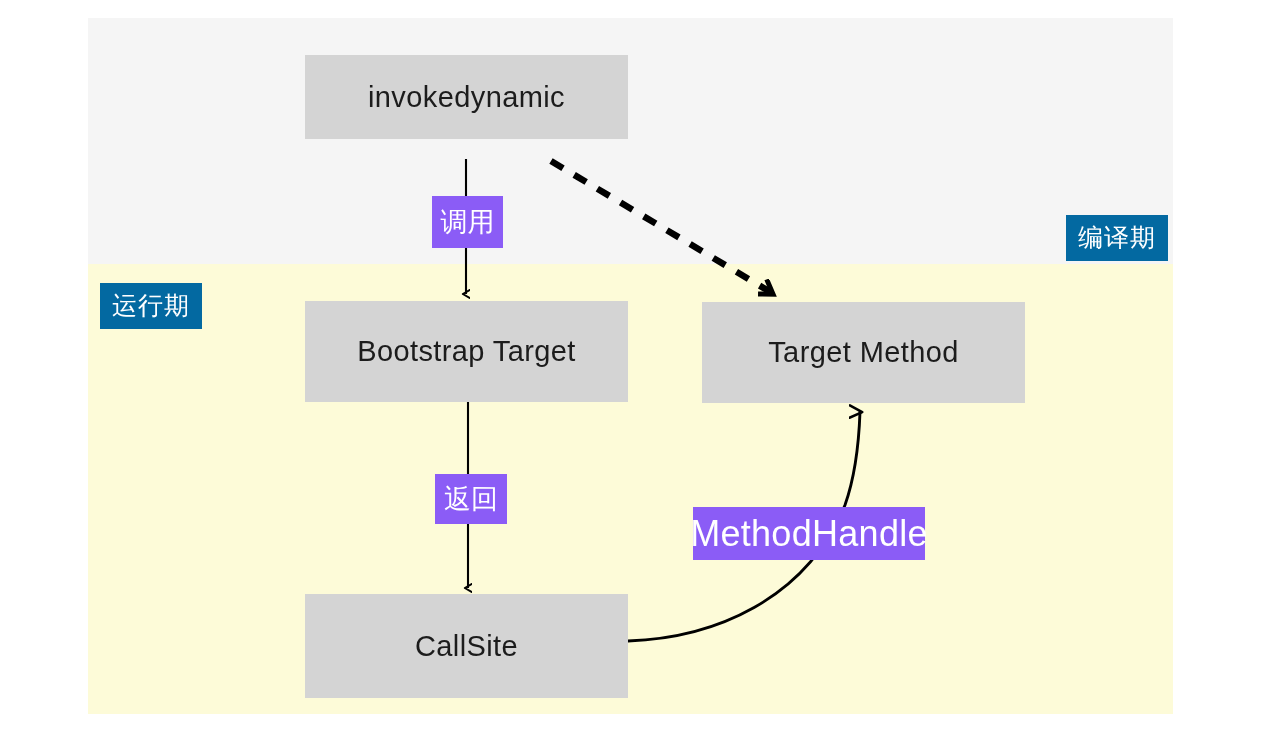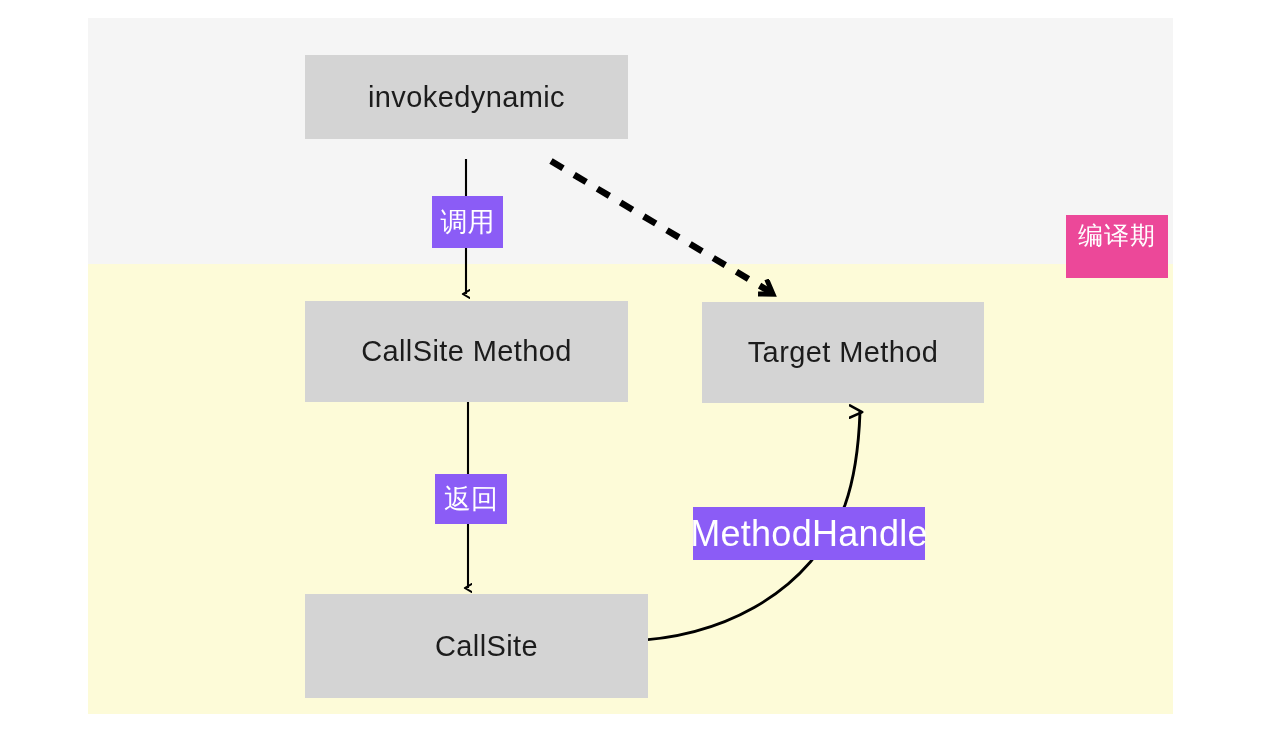--- a/index.html
+++ b/index.html
@@ -29,50 +29,50 @@
     background: #f5f5f5;
   }
   #region-runtime {
     top: 264px;
     height: 450px;
     background: #fdfbd8;
   }
   
   .phase-badge {
     position: absolute;
-    background: #ec4899;
+    background: #0369a1;
     color: #ffffff;
     font-size: 25px;
     line-height: 1;
     font-weight: 500;
-    padding: 10px 12px 28px 12px;
+    padding: 10px 12px 11px 12px;
     letter-spacing: 1px;
     white-space: nowrap;
-    font-family: Liberation Mono, monospace;
+    font-family: Liberation Sans, sans-serif;
   }
   #badge-compile { left: 1066px; top: 215px; }
   #badge-runtime { left: 100px; top: 283px; }
 
   
   .node {
     position: absolute;
     background: #d4d4d4;
     display: flex;
     align-items: center;
     justify-content: center;
     color: #1c1c1c;
     font-size: 29px;
     letter-spacing: 0.4px;
     font-weight: 300;
     font-family: "Liberation Sans", "DejaVu Sans", sans-serif;
   }
   #node-invokedynamic { left: 305px; top: 55px;  width: 323px; height: 84px; }
   #node-bootstrap     { left: 305px; top: 301px; width: 323px; height: 101px; }
-  #node-target        { left: 702px; top: 302px; width: 282px; height: 101px; }
-  #node-callsite      { left: 305px; top: 594px; width: 323px; height: 104px; padding-left: 20px; }
+  #node-target        { left: 702px; top: 302px; width: 323px; height: 101px; }
+  #node-callsite      { left: 305px; top: 594px; width: 323px; height: 104px; }
 
   
   .edge-label {
     position: absolute;
     background: #8b5cf6;
     color: #ffffff;
     display: flex;
     align-items: center;
     justify-content: center;
     white-space: nowrap;
@@ -130,23 +130,24 @@
     <line x1="466" y1="159" x2="466" y2="294" stroke="#000000" stroke-width="2.1" marker-end="url(#arrow-solid)"></line>
 
     <line x1="468" y1="402" x2="468" y2="588" stroke="#000000" stroke-width="2.1" marker-end="url(#arrow-solid)"></line>
 
     <line x1="551" y1="161" x2="772" y2="293" stroke="#000000" stroke-width="6.5" stroke-dasharray="14 13" stroke-linecap="butt" marker-end="url(#arrow-dashed)"></line>
 
     <path d="M 628,641 C 714,638 806,600 845,505 C 856,474 859,440 860,412" fill="none" stroke="#000000" stroke-width="2.9" stroke-linecap="round" marker-end="url(#arrow-curve)"></path>
   </svg>
 
   <div class="phase-badge" id="badge-compile">编译期</div>
+  <div class="phase-badge" id="badge-runtime">运行期</div>
 
   <div class="node" id="node-invokedynamic">invokedynamic</div>
-  <div class="node" id="node-bootstrap">CallSite Method</div>
+  <div class="node" id="node-bootstrap">Bootstrap Target</div>
   <div class="node" id="node-target">Target Method</div>
   <div class="node" id="node-callsite">CallSite</div>
 
   <div class="edge-label" id="label-invoke">调用</div>
   <div class="edge-label" id="label-return">返回</div>
   <div class="edge-label" id="label-methodhandle">MethodHandle</div>
 
 
 </div>
 

